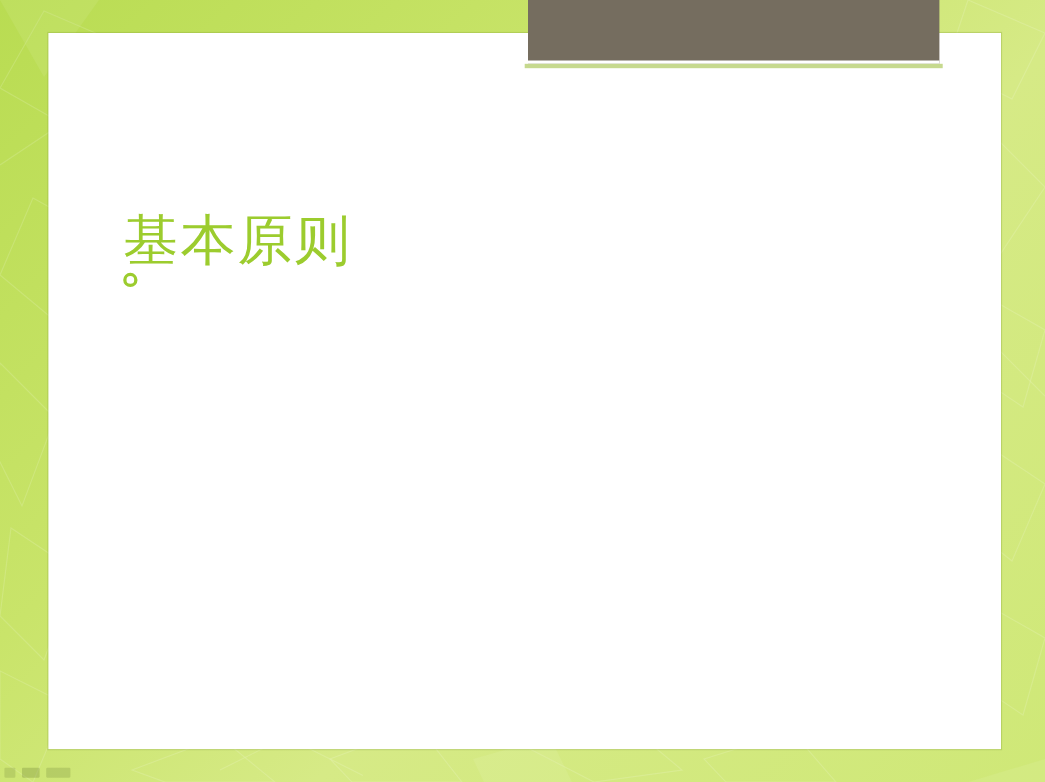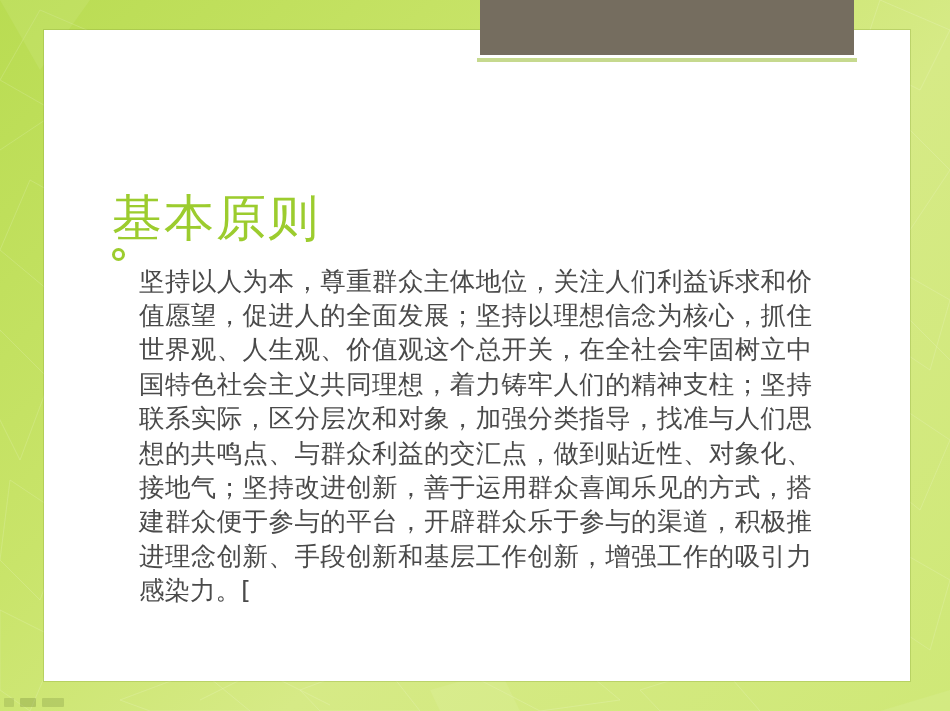--- a/index.html
+++ b/index.html
@@ -147,21 +147,20 @@
 
   <div class="content-card"></div>
 
   <div class="top-tab"></div>
   <div class="tab-underline"></div>
 
   <h1 class="title">基本原则</h1>
 
   <div class="body-block">
     <span class="bullet-marker"></span>
-    <p class="body-text">坚持以人为本，尊重群众主体地位，关注人们利益诉求和价值愿望，促进人的全面发展；坚持以理想信念为核心，抓住世界观、人生观、价值观这个总开关，在全社会牢固树立中国特色社会主义共同理想，着力铸牢人们的精神支柱；坚持联系实际，区分层次和对象，加强分类指导，找准与人们思想的共鸣点、与群众利益的交汇点，做到贴近性、对象化、接地气；坚持改进创新，善于运用群众喜闻乐见的方式，搭建群众便于参与的平台，开辟群众乐于参与的渠道，积极推进理念创新、手段创新和基层工作创新，增强工作的吸引力感染力。[</p>
   </div>
 
   <div class="bottom-strip">
     <span class="strip-mark thin"></span>
     <span class="strip-mark"></span>
     <span class="strip-mark wide"></span>
   </div>
 
 </div>
 

